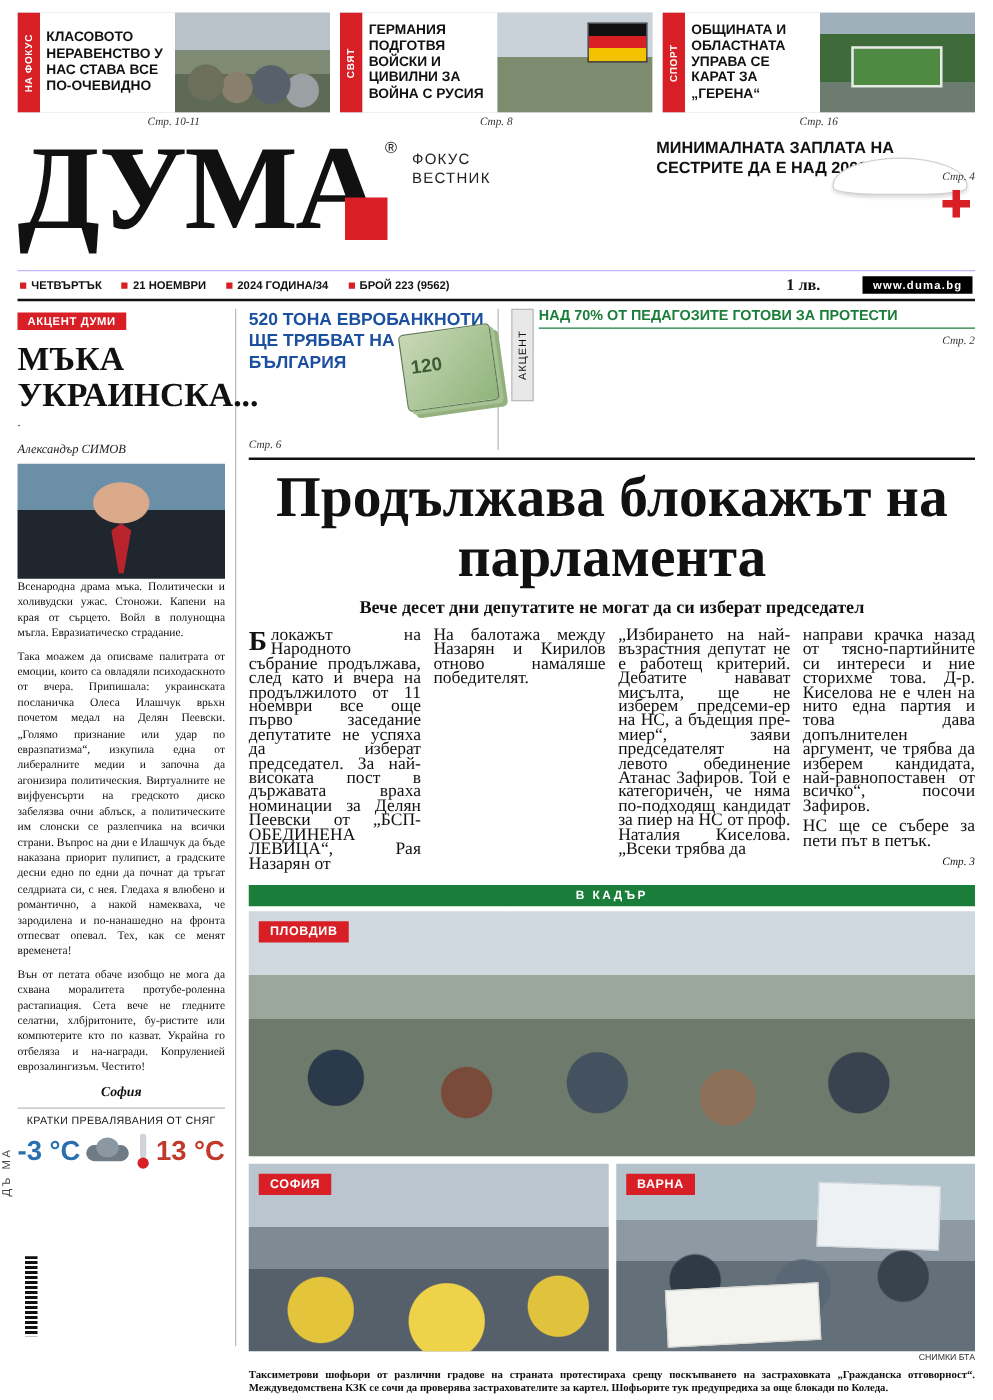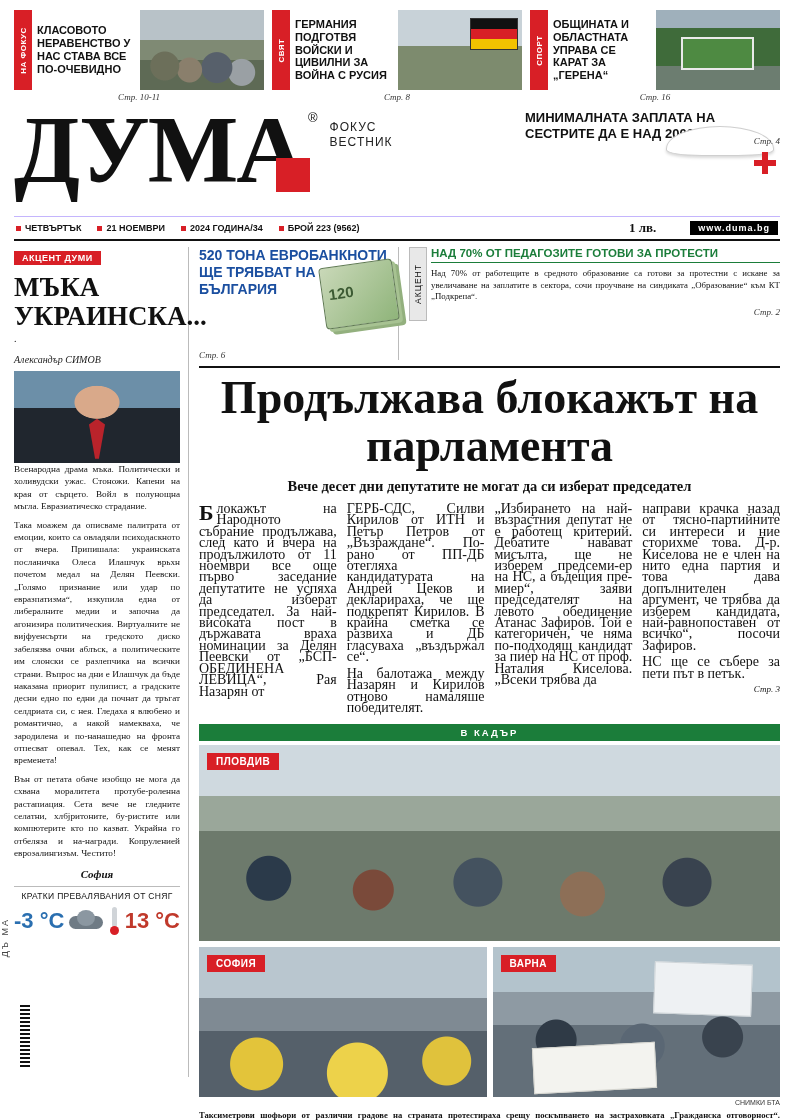--- a/index.html
+++ b/index.html
@@ -306,39 +306,37 @@
         <div class="mt-left">
           <h3>520 ТОНА ЕВРОБАНКНОТИ ЩЕ ТРЯБВАТ НА БЪЛГАРИЯ</h3>
           <div class="money"></div>
           <div class="pagenote" style="margin-top:52px">Стр. 6</div>
         </div>
         <div class="mt-right">
           <div class="vtab">
               <span>АКЦЕНТ</span>
             </div>
           <div class="hl">НАД 70% ОТ ПЕДАГОЗИТЕ ГОТОВИ ЗА ПРОТЕСТИ</div>
-          <p>Над 70% от работещите в средното образование са готови за протестни с искане за увеличаване на заплатите в сектора, сочи проучване на синдиката „Образование“ към КТ „Подкрепа“.</p>
           <div class="mt-pages">
               <span></span>
               <span class="pagenote">Стр. 2</span>
             </div>
         </div>
       </div>
 
       <div class="headline-wrap">
         <h1 class="headline">Продължава блокажът на парламента</h1>
         <div class="subhead">Вече десет дни депутатите не могат да си изберат председател</div>
       </div>
 
       <div class="cols4">
         <div class="c1">
           <p>Блокажът на Народното събрание продължава, след като и вчера на продължилото от 11 ноември все още първо заседание депутатите не успяха да изберат председател. За най-високата пост в държавата враха номинации за Делян Пеевски от „БСП-ОБЕДИНЕНА ЛЕВИЦА“, Рая Назарян от</p>
         </div>
         <div>
-          <p>ГЕРБ-СДС, Силви Кирилов от ИТН и Петър Петров от „Възраждане“. По-рано от ПП-ДБ отегляха кандидатурата на Андрей Цеков и декларираха, че ще подкрепят Кирилов. В крайна сметка се развиха и ДБ гласуваха „въздържал се“.</p>
           <p>На балотажа между Назарян и Кирилов отново намаляше победителят.</p>
         </div>
         <div>
           <p>„Избирането на най-възрастния депутат не е работещ критерий. Дебатите навават мисълта, ще не изберем предсеми-ер на НС, а бъдещия пре-миер“, заяви председателят на левото обединение Атанас Зафиров. Той е категоричен, че няма по-подходящ кандидат за пиер на НС от проф. Наталия Киселова. „Всеки трябва да</p>
         </div>
         <div>
           <p>направи крачка назад от тясно-партийните си интереси и ние сторихме това. Д-р. Киселова не е член на нито една партия и това дава допълнителен аргумент, че трябва да изберем кандидата, най-равнопоставен от всичко“, посочи Зафиров.</p>
           <p>НС ще се събере за пети път в петък.</p>
           <div class="page3">Стр. 3</div>
         </div>

